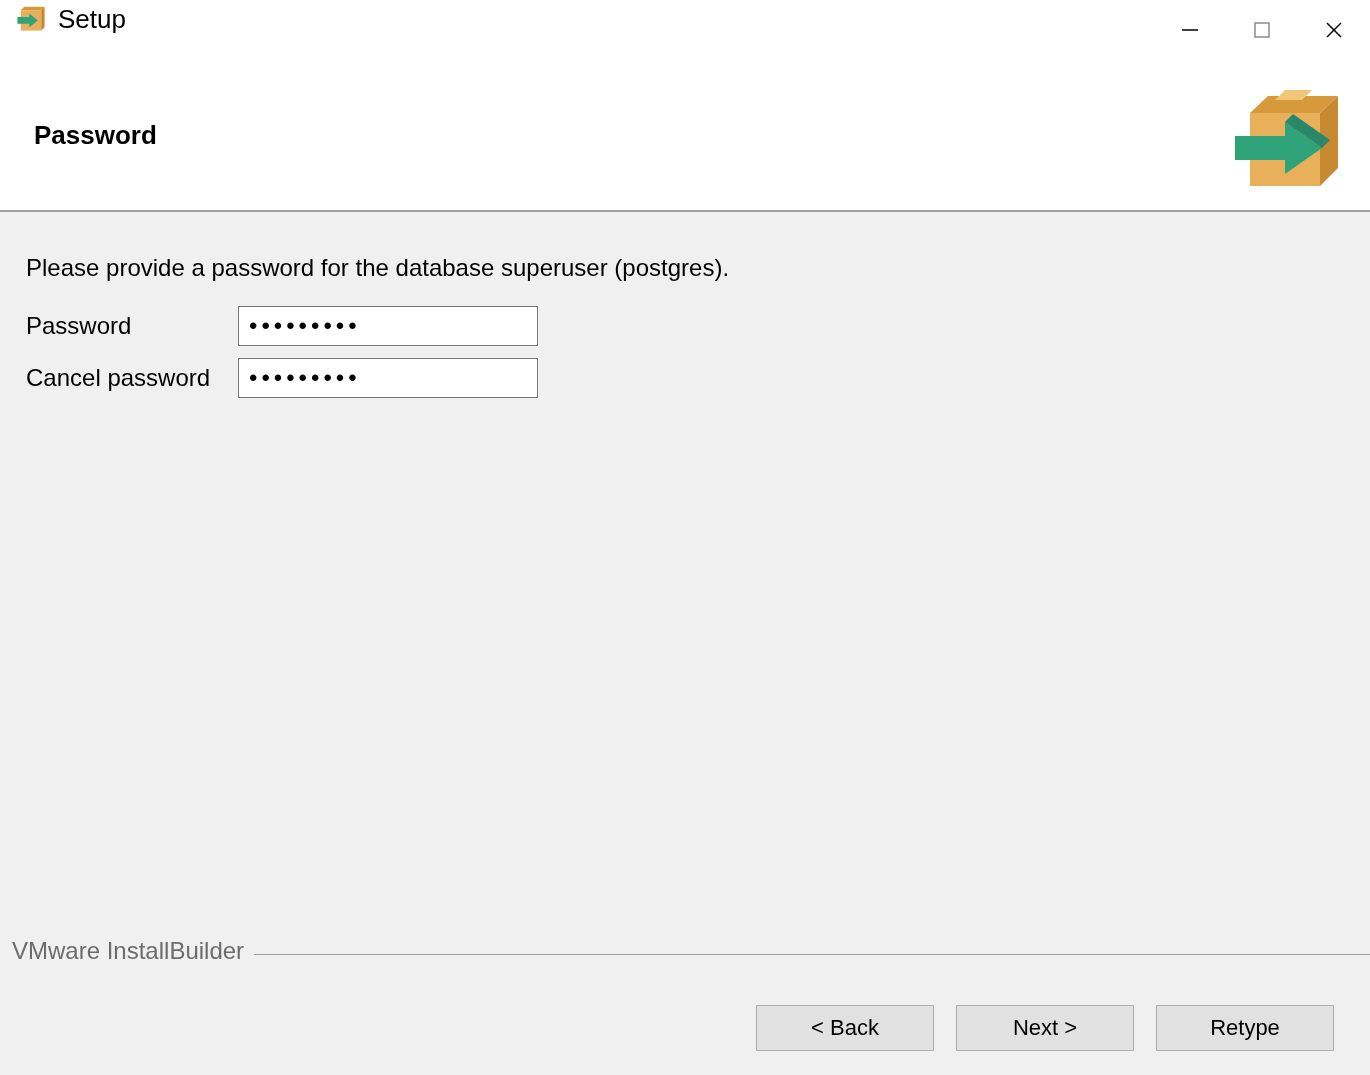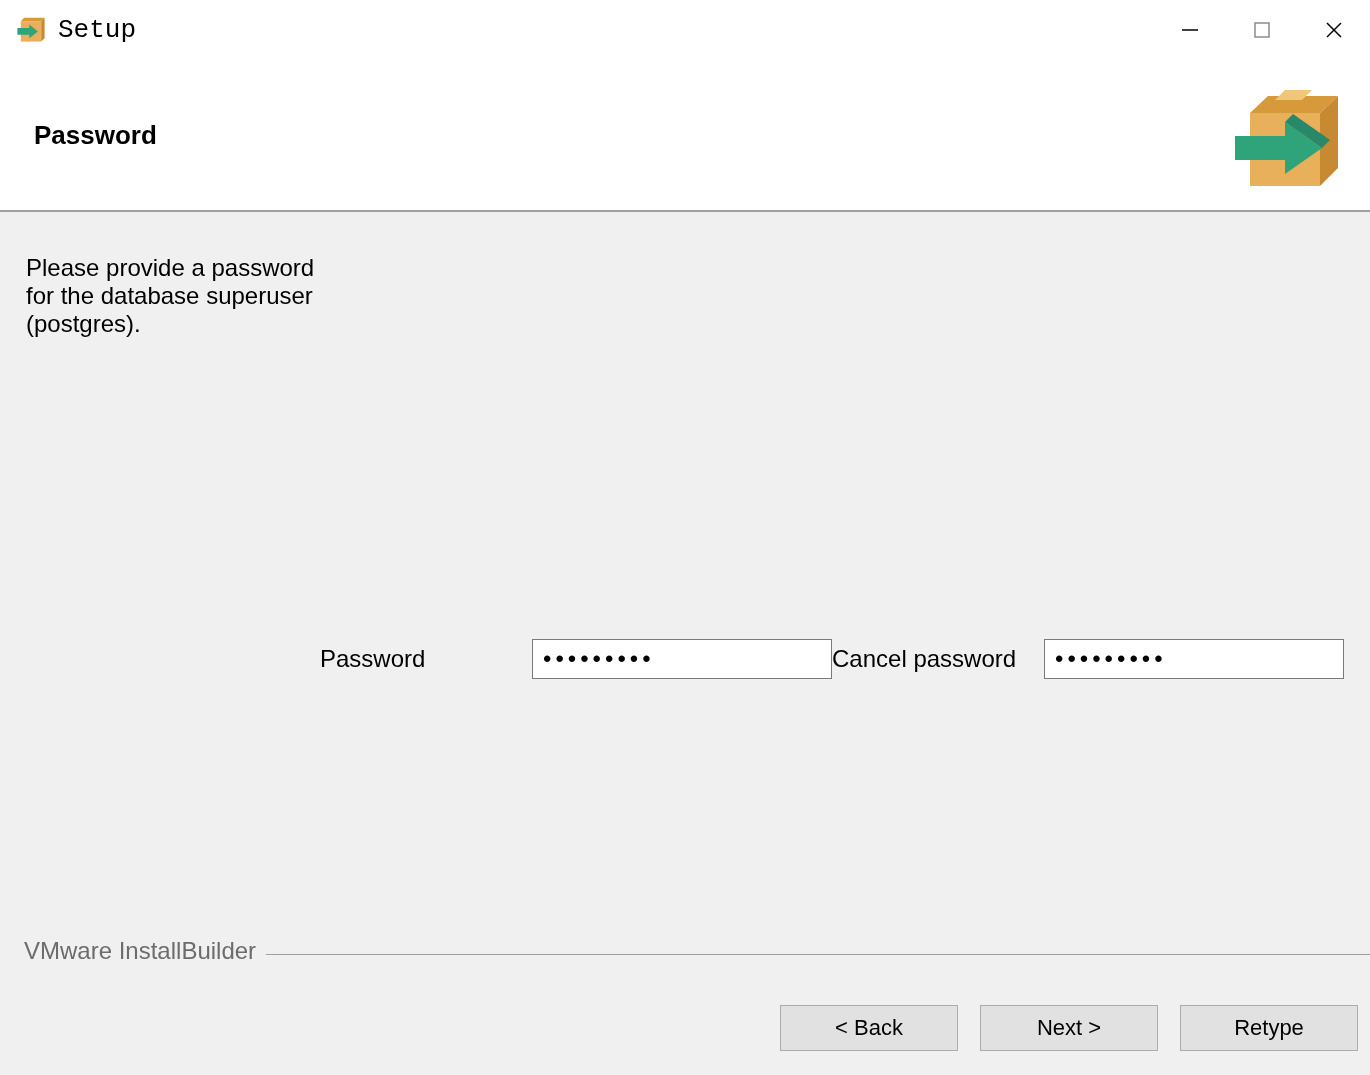--- a/index.html
+++ b/index.html
@@ -7,23 +7,22 @@
       font-family: "Segoe UI", Tahoma, sans-serif;
       background: #fff;
       width: 1370px;
       height: 1075px;
       overflow: hidden;
     }
     .titlebar {
       height: 60px;
       background: #fff;
       display: flex;
-      align-items: center;
+      align-items: flex-start;
       padding: 0 0 0 14px;
-      font-family: Liberation Mono, monospace;
     }
     .titlebar-left {
       display: flex;
       align-items: center;
       gap: 10px;
     }
     .titlebar-title {
       font-size: 26px;
       color: #000;
     }
@@ -64,20 +63,21 @@
       height: 2px;
       background: #a0a0a0;
       width: 100%;
     }
     .body-panel {
       background: #f0f0f0;
       height: calc(1075px - 60px - 150px - 2px);
       padding: 42px 26px 0 26px;
       position: relative;
       display: flex;
+      flex-direction: column;
     }
     .instruction {
       font-size: 24px;
       color: #000;
       margin-bottom: 24px;
     }
     .form-row {
       display: flex;
       align-items: center;
       gap: 12px;
@@ -104,34 +104,34 @@
       bottom: 112px;
       left: 0;
       right: 0;
       height: 24px;
       display: flex;
       align-items: center;
     }
     .footer-sep-text {
       font-size: 24px;
       color: #6c6c6c;
-      padding-left: 24px;
+      padding-left: 12px;
       padding-right: 10px;
       background: #f0f0f0;
     }
     .footer-sep-line {
       flex: 1;
       height: 1px;
       background: #a0a0a0;
       margin-top: 6px;
     }
     .button-row {
       position: absolute;
       bottom: 24px;
-      right: 12px;
+      right: 36px;
       display: flex;
       gap: 22px;
       justify-content: space-between;
     }
     .wiz-btn {
       width: 178px;
       height: 46px;
       border: 1px solid #adadad;
       background: #e1e1e1;
       font-size: 22px;

